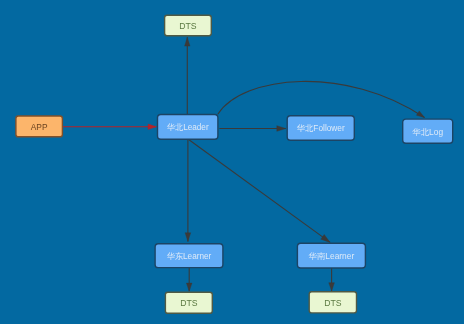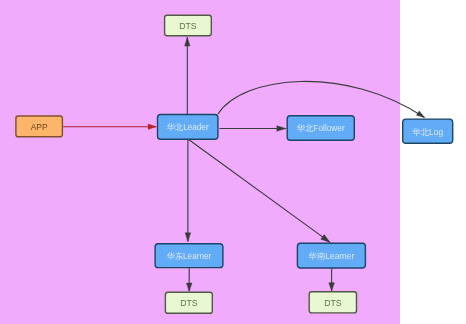--- a/index.html
+++ b/index.html
@@ -9,23 +9,24 @@
     background: #ffffff;
   }
   body {
     width: 466px;
     height: 324px;
     overflow: hidden;
     font-family: "Liberation Sans", sans-serif;
   }
   #diagram {
     position: relative;
-    width: 400px;
+    width: 444px;
     height: 324px;
-    background: #f0abfc;
+    background: #0369a1;
+    padding-left: 20px;
   }
   svg.canvas {
     position: absolute;
     left: 0;
     top: 0;
     width: 466px;
     height: 324px;
     display: block;
     will-change: transform;
   }

